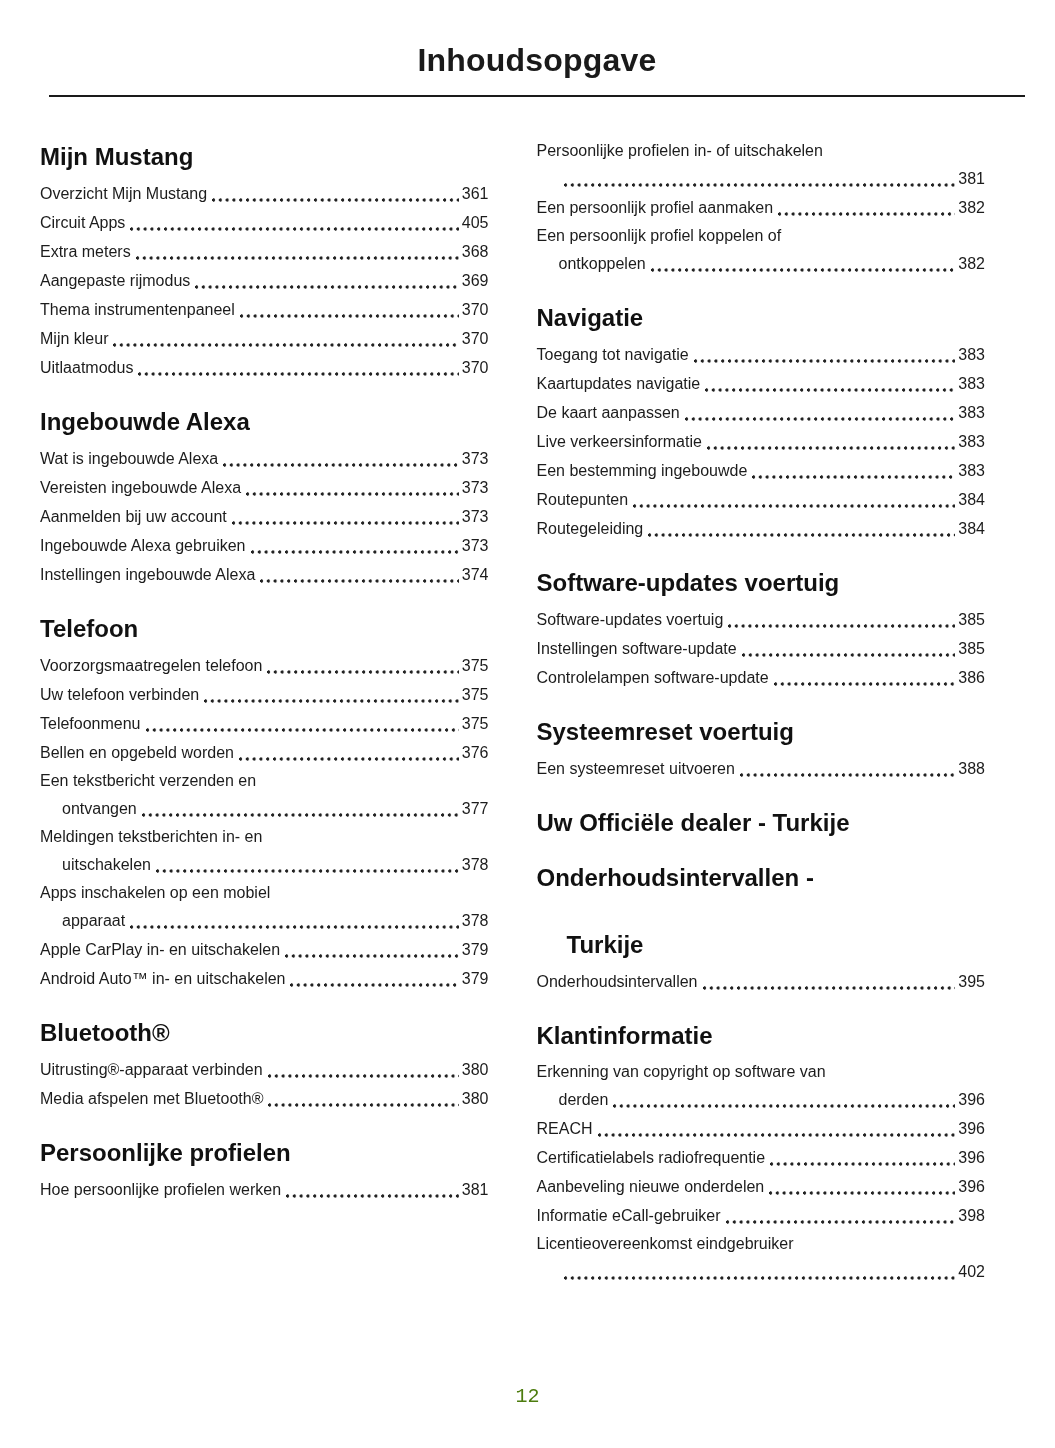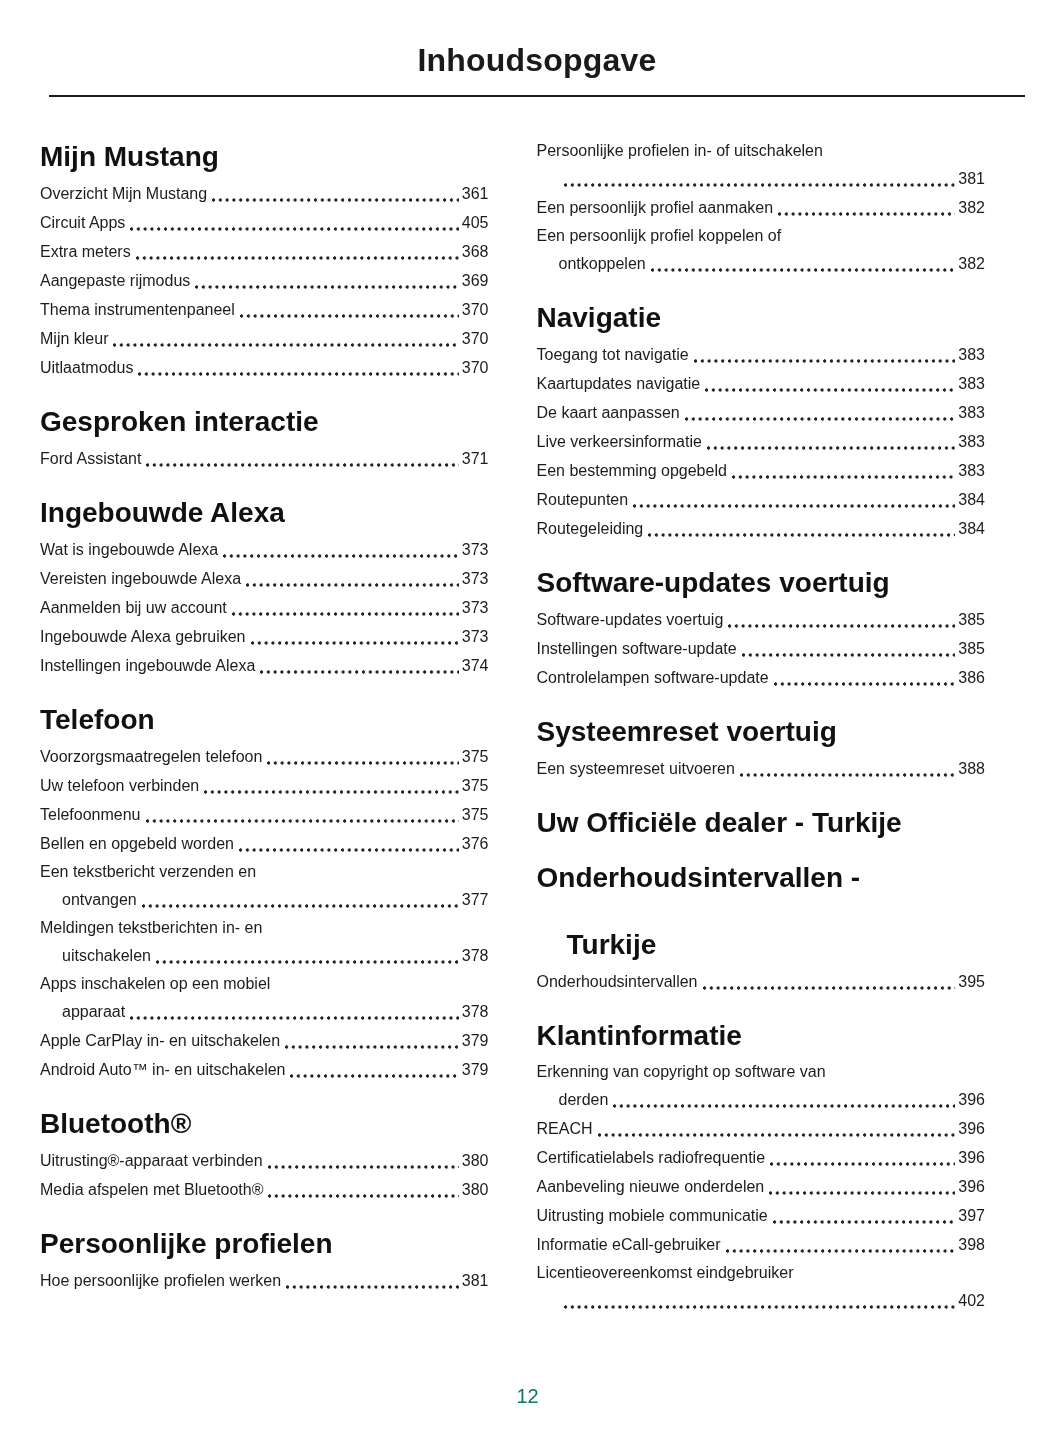--- a/index.html
+++ b/index.html
@@ -29,21 +29,21 @@
     margin: 16px 30px 0 30px;
   }
   .content {
     display: flex;
     gap: 48px;
     padding: 40px 70px 0 40px;
   }
   .col { flex: 1; min-width: 0; }
   .toc-section { margin-bottom: 24px; }
   .heading {
-    font-size: 28px;
+    font-size: 24px;
     font-weight: bold;
     line-height: 31px;
     margin: 4px 0 7px 0;
     color: #111;
   }
   .heading-cont { padding-left: 30px; margin-top: 36px; }
   .entry { font-size: 16px; color: #1c1c1c; }
   .entry-pre { line-height: 27px; white-space: nowrap; }
   .entry-main {
     display: flex;
@@ -63,21 +63,21 @@
     background-repeat: repeat-x;
     background-position: left bottom;
   }
   .footer {
     position: absolute;
     bottom: 40px;
     left: 0;
     width: 100%;
     text-align: center;
   }
-  .pagenum { font-size: 20px; color: #0f766e; }
+  .pagenum { font-size: 20px; color: #4d7c0f; font-family: Liberation Mono, monospace; }
 </style>
 </head>
 <body>
 
 <div class="page">
   <header class="header">
     <h1 class="title">Inhoudsopgave</h1>
     <div class="rule"></div>
   </header>
   <main class="content">
@@ -131,32 +131,20 @@
           <div class="entry">
             <div class="entry-main">
               <span class="entry-text">Uitlaatmodus</span>
               <span class="dots"></span>
               <span class="pg">370</span>
             </div>
           </div>
         </div>
         <div class="toc-section">
           <div class="heading">
-            <div>Gesproken interactie</div>
-          </div>
-          <div class="entry">
-            <div class="entry-main">
-              <span class="entry-text">Ford Assistant</span>
-              <span class="dots"></span>
-              <span class="pg">371</span>
-            </div>
-          </div>
-        </div>
-        <div class="toc-section">
-          <div class="heading">
             <div>Ingebouwde Alexa</div>
           </div>
           <div class="entry">
             <div class="entry-main">
               <span class="entry-text">Wat is ingebouwde Alexa</span>
               <span class="dots"></span>
               <span class="pg">373</span>
             </div>
           </div>
           <div class="entry">
@@ -344,21 +332,21 @@
           </div>
           <div class="entry">
             <div class="entry-main">
               <span class="entry-text">Live verkeersinformatie</span>
               <span class="dots"></span>
               <span class="pg">383</span>
             </div>
           </div>
           <div class="entry">
             <div class="entry-main">
-              <span class="entry-text">Een bestemming opgebeld</span>
+              <span class="entry-text">Een bestemming ingebouwde</span>
               <span class="dots"></span>
               <span class="pg">383</span>
             </div>
           </div>
           <div class="entry">
             <div class="entry-main">
               <span class="entry-text">Routepunten</span>
               <span class="dots"></span>
               <span class="pg">384</span>
             </div>
@@ -451,27 +439,20 @@
               <span class="entry-text">Certificatielabels radiofrequentie</span>
               <span class="dots"></span>
               <span class="pg">396</span>
             </div>
           </div>
           <div class="entry">
             <div class="entry-main">
               <span class="entry-text">Aanbeveling nieuwe onderdelen</span>
               <span class="dots"></span>
               <span class="pg">396</span>
-            </div>
-          </div>
-          <div class="entry">
-            <div class="entry-main">
-              <span class="entry-text">Uitrusting mobiele communicatie</span>
-              <span class="dots"></span>
-              <span class="pg">397</span>
             </div>
           </div>
           <div class="entry">
             <div class="entry-main">
               <span class="entry-text">Informatie eCall-gebruiker</span>
               <span class="dots"></span>
               <span class="pg">398</span>
             </div>
           </div>
           <div class="entry">

